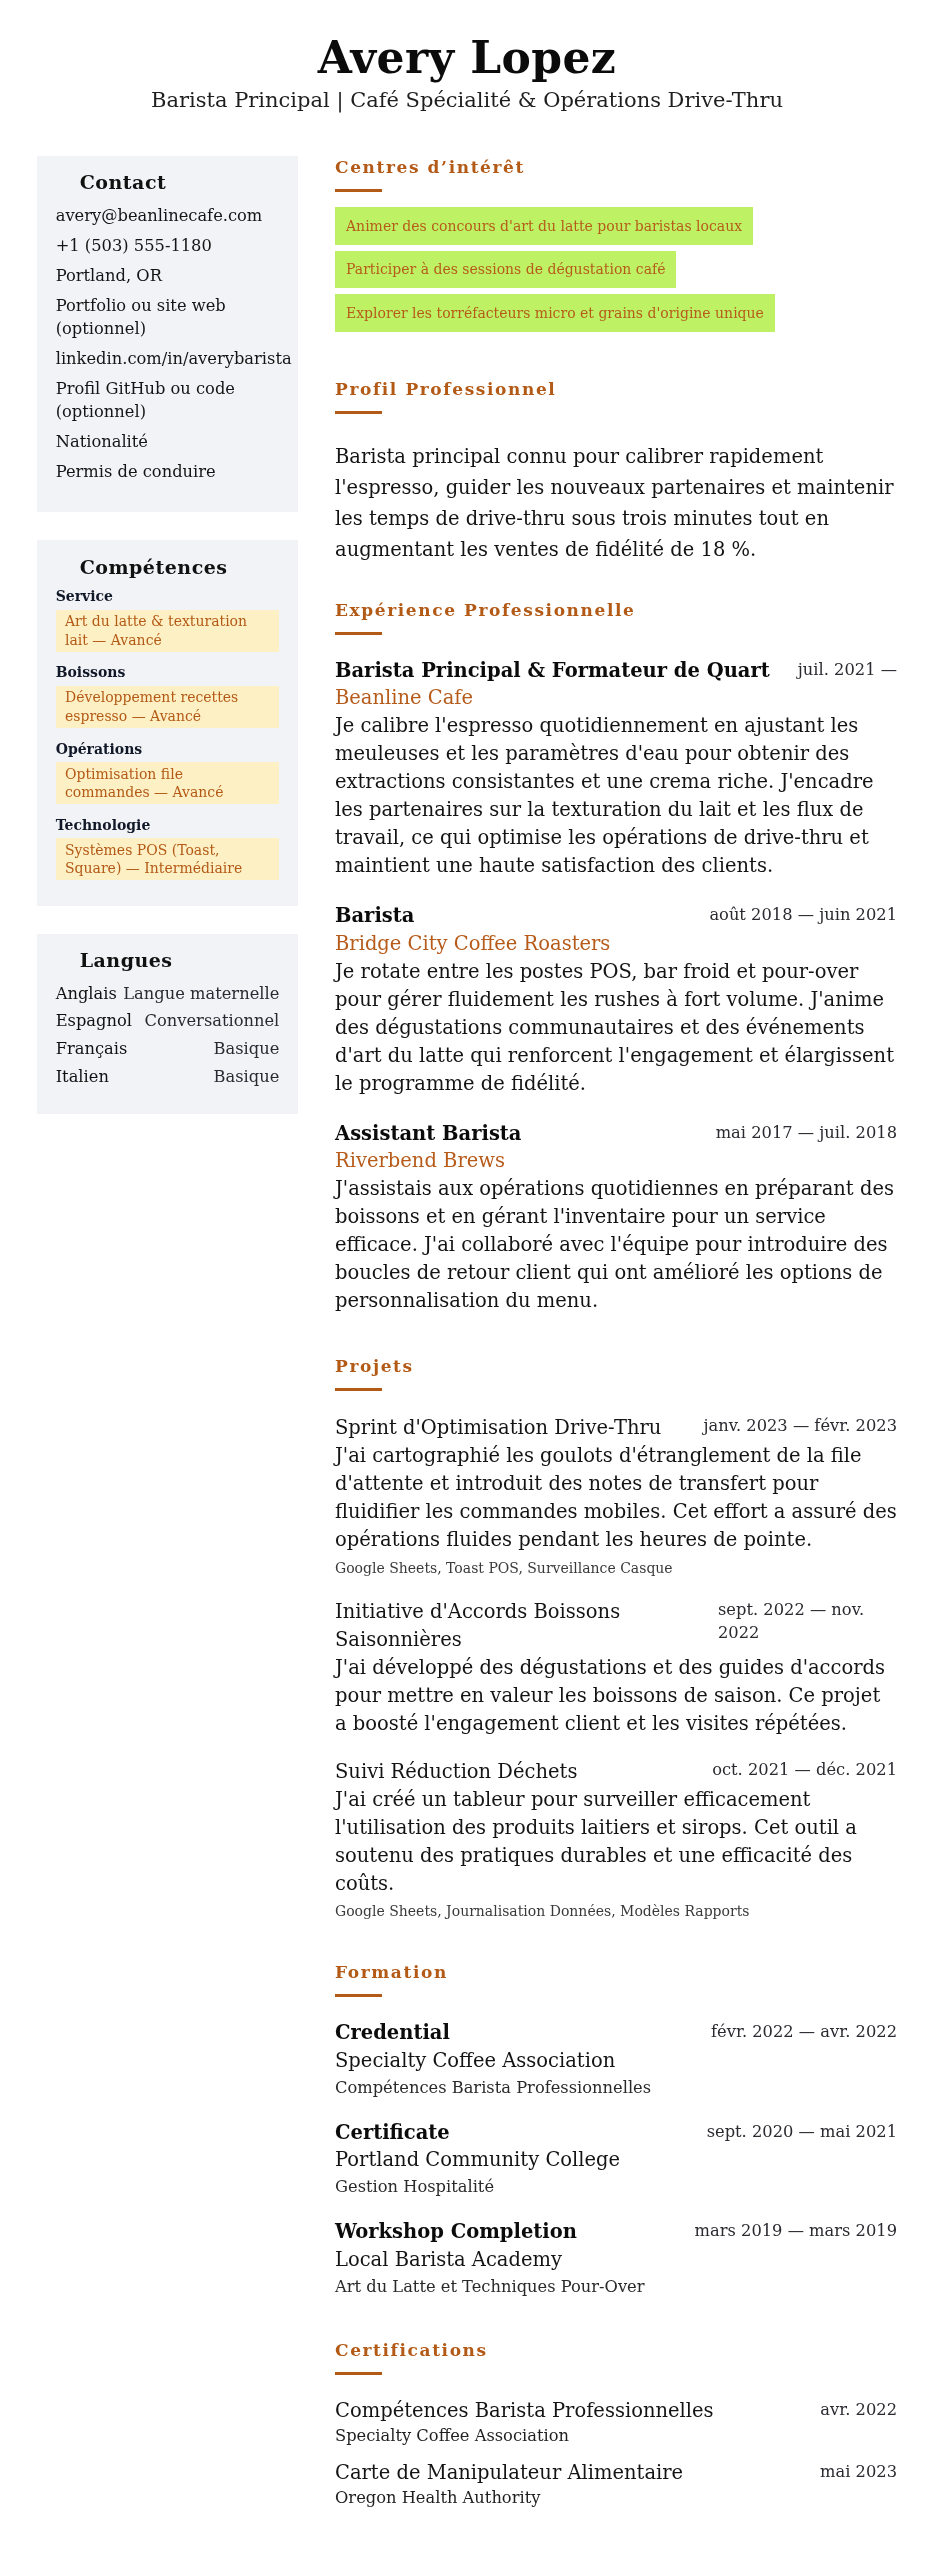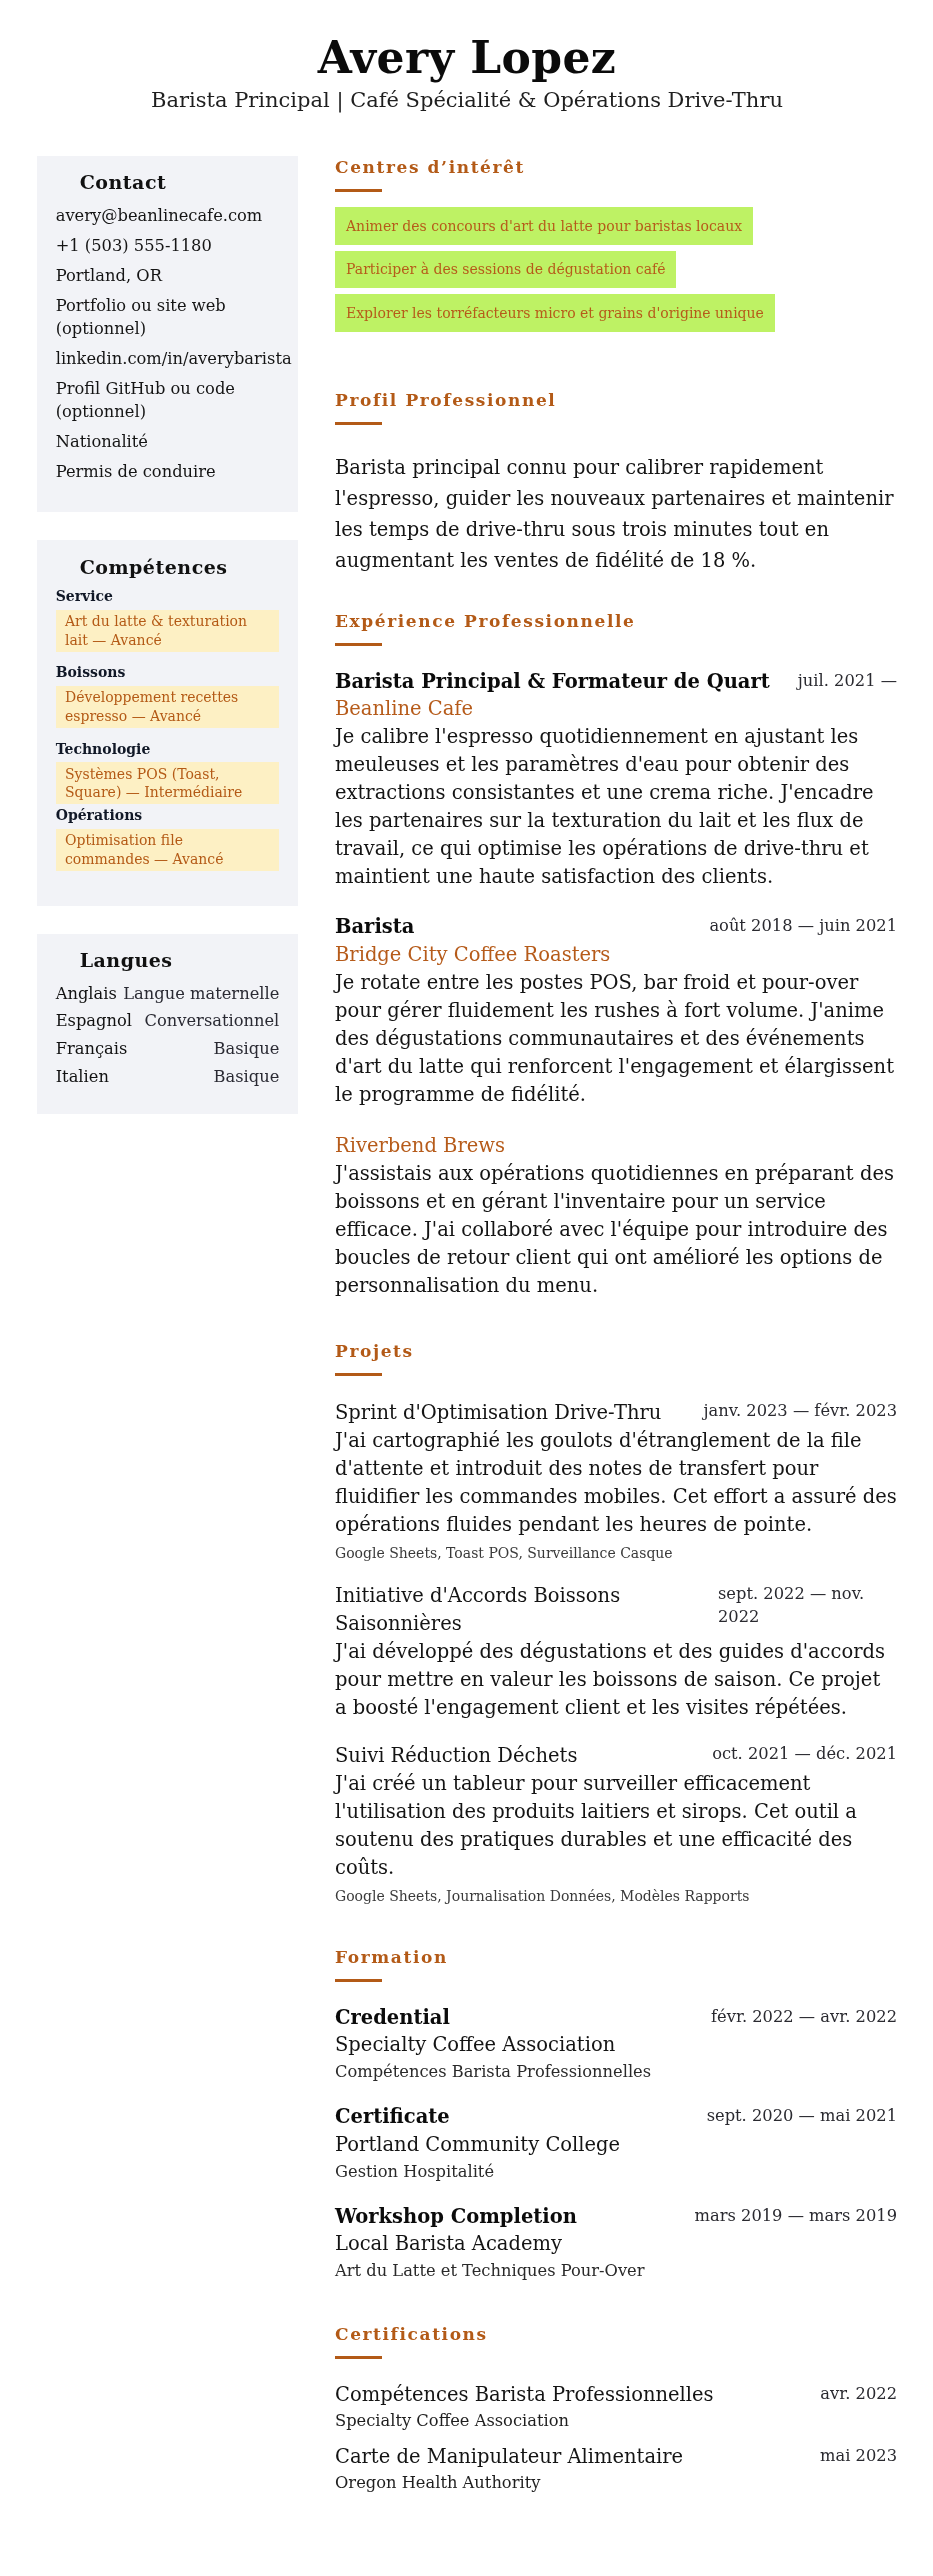--- a/index.html
+++ b/index.html
@@ -219,26 +219,26 @@
       <div class="side-title">Compétences</div>
       <div>
         <div class="skill-group-title">Service</div>
         <div class="skill-tag">Art du latte &amp; texturation lait — Avancé</div>
       </div>
       <div>
         <div class="skill-group-title">Boissons</div>
         <div class="skill-tag">Développement recettes espresso — Avancé</div>
       </div>
       <div>
+        <div class="skill-group-title">Opérations</div>
+        <div class="skill-tag">Optimisation file commandes — Avancé</div>
+      </div>
+      <div>
         <div class="skill-group-title">Technologie</div>
         <div class="skill-tag" style="margin-bottom:3.1px">Systèmes POS (Toast, Square) — Intermédiaire</div>
-      </div>
-      <div>
-        <div class="skill-group-title">Opérations</div>
-        <div class="skill-tag">Optimisation file commandes — Avancé</div>
       </div>
     </section>
 
     <section class="side-box">
       <div class="side-title">Langues</div>
       <div class="lang-row">
         <span>Anglais</span>
         <span class="lang-level">Langue maternelle</span>
       </div>
       <div class="lang-row">
@@ -262,21 +262,21 @@
     <section class="section">
       <h2 class="section-title">Centres d’intérêt</h2>
       <div class="section-rule"></div>
       <div class="interest-list">
         <span class="interest-tag">Animer des concours d'art du latte pour baristas locaux</span>
         <span class="interest-tag">Participer à des sessions de dégustation café</span>
         <span class="interest-tag">Explorer les torréfacteurs micro et grains d'origine unique</span>
       </div>
     </section>
 
-    <section class="section" style="margin-top:51px">
+    <section class="section" style="margin-top:40px">
       <h2 class="section-title">Profil Professionnel</h2>
       <div class="section-rule"></div>
       <p class="profile-text">Barista principal connu pour calibrer rapidement l'espresso, guider les nouveaux partenaires et maintenir les temps de drive-thru sous trois minutes tout en augmentant les ventes de fidélité de 18 %.</p>
     </section>
 
     <section class="section" style="margin-top:34px">
       <h2 class="section-title">Expérience Professionnelle</h2>
       <div class="section-rule" style="margin-bottom:23px"></div>
 
       <div class="entry">
@@ -291,20 +291,24 @@
       <div class="entry">
         <div class="entry-head">
           <div class="entry-title">Barista</div>
           <div class="entry-date">août 2018 — juin 2021</div>
         </div>
         <div class="entry-company">Bridge City Coffee Roasters</div>
         <p class="entry-desc">Je rotate entre les postes POS, bar froid et pour-over pour gérer fluidement les rushes à fort volume. J'anime des dégustations communautaires et des événements d'art du latte qui renforcent l'engagement et élargissent le programme de fidélité.</p>
       </div>
 
       <div class="entry">
+        <div class="entry-head">
+          <div class="entry-title">Assistant Barista</div>
+          <div class="entry-date">mai 2017 — juil. 2018</div>
+        </div>
         <div class="entry-company">Riverbend Brews</div>
         <p class="entry-desc">J'assistais aux opérations quotidiennes en préparant des boissons et en gérant l'inventaire pour un service efficace. J'ai collaboré avec l'équipe pour introduire des boucles de retour client qui ont amélioré les options de personnalisation du menu.</p>
       </div>
     </section>
 
     <section class="section" style="margin-top:40px">
       <h2 class="section-title">Projets</h2>
       <div class="section-rule" style="margin-bottom:23px"></div>
 
       <div class="entry" style="margin-bottom:20px">

